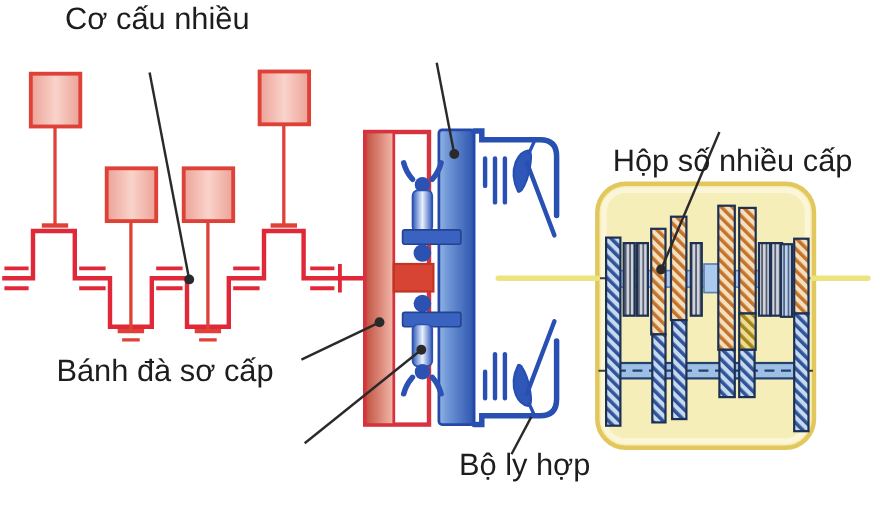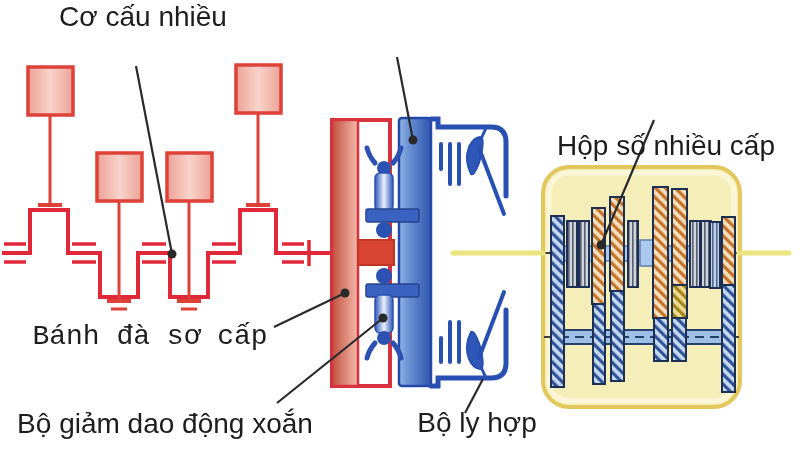--- a/index.html
+++ b/index.html
@@ -200,17 +200,16 @@
     <line x1="277" y1="403" x2="383" y2="318"></line>
     <circle cx="383" cy="318" r="4.5" fill="#2a2a2a" stroke="none"></circle>
     <line x1="465" y1="413" x2="483" y2="379"></line>
   </g>
 </svg>
 
 <div class="lbl" style="left:143px; top:2px;">
   <span>Cơ cấu nhiều</span><br>
 </div>
 <div class="lbl" style="left:666px; top:83px;margin-top:48px;">Hộp số nhiều cấp</div>
-<div class="lbl" style="left:150px; top:322px;font-family:Liberation Mono, monospace;">Bánh đà sơ cấp</div>
-<div class="lbl" style="left:165px; top:409px;">Bộ giảm dao động xoắn</div>
+<div class="lbl" style="left:150px; top:322px;">Bánh đà sơ cấp</div>
 <div class="lbl" style="left:477px; top:408px;">Bộ ly hợp</div>
 
 </div>
 
 </body></html>

